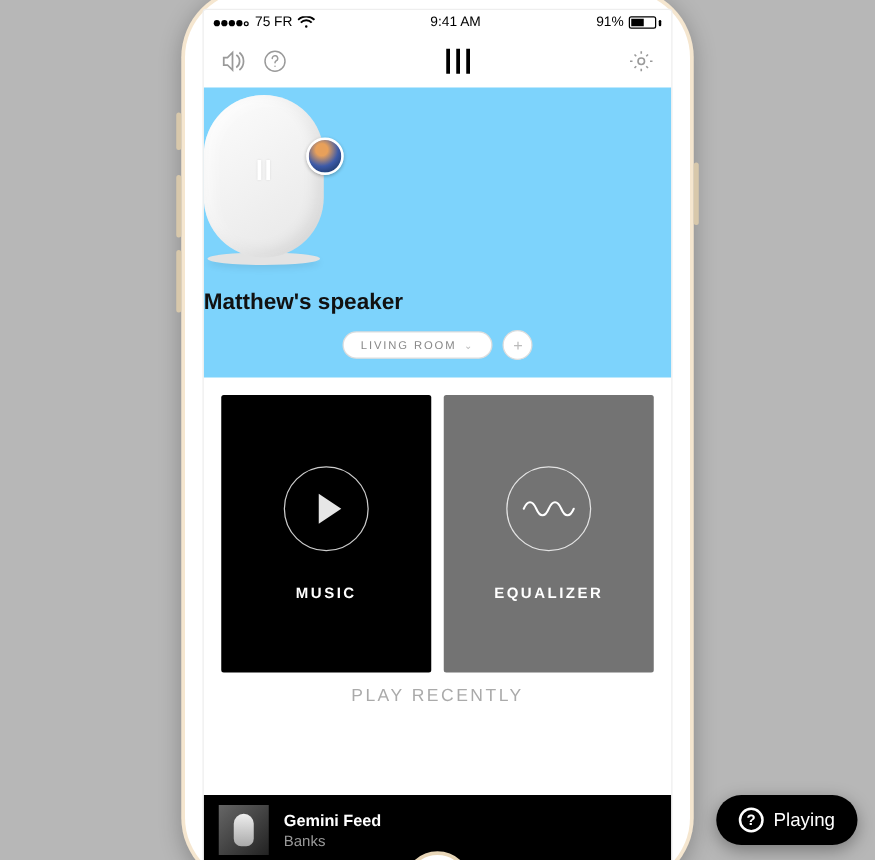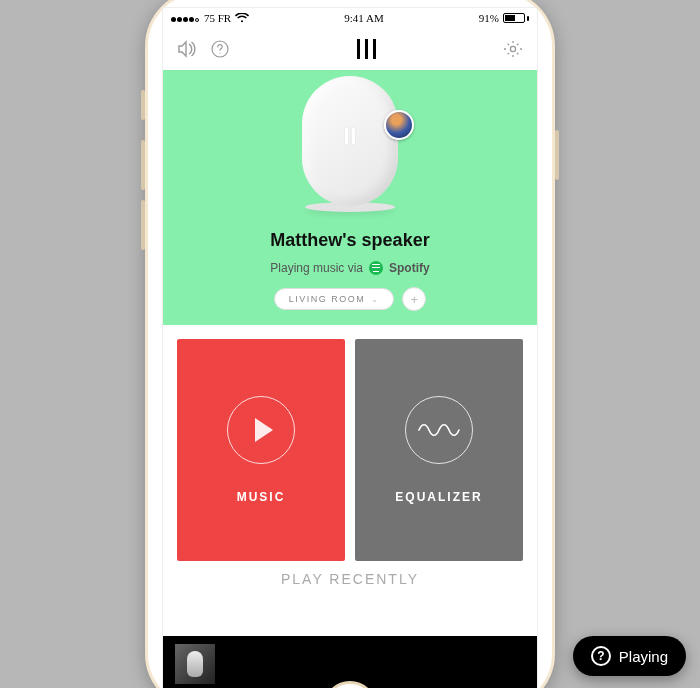--- a/index.html
+++ b/index.html
@@ -34,36 +34,36 @@
     border:1px solid #eee;
   }
   .homebtn {
     position:absolute; bottom:-28px; left:50%; transform:translateX(-50%);
     width:54px; height:54px; border-radius:50%;
     border:3px solid #e8d6b8; background:#fff;
   }
   
   .statusbar {
     height:20px; display:flex; align-items:center; justify-content:space-between;
-    padding:0 8px; font-size:11px; color:#000; font-weight:500;font-family:Liberation Serif, serif;
+    padding:0 8px; font-size:11px; color:#000; font-weight:500;
   }
   .sb-left, .sb-right { display:flex; align-items:center; gap:4px; }
   .dots span { display:inline-block; width:5px; height:5px; border-radius:50%; background:#000; margin-right:1px;}
   .dots span.hollow { background:transparent; border:1px solid #000; width:4px; height:4px;}
   .battery { display:inline-flex; align-items:center; gap:2px;}
   .batt-body { width:22px; height:10px; border:1px solid #000; border-radius:2px; position:relative;}
   .batt-fill { position:absolute; left:1px; top:1px; bottom:1px; width:48%; background:#000;}
   .batt-cap { width:2px; height:5px; background:#000; border-radius:1px;}
   
   .nav { height:42px; display:flex; align-items:center; justify-content:space-between; padding:0 14px;}
   .nav-left, .nav-right { display:flex; align-items:center; gap:12px; color:#9a9a9a;}
   .nav-center { display:flex; gap:5px; }
   .nav-center span { display:block; width:3px; height:20px; background:#000;}
   
-  .hero { background:#86efac; padding-top:6px; padding-bottom:14px; text-align:center; position:relative;}
+  .hero { background:#7dd3fc; padding-top:6px; padding-bottom:14px; position:relative;}
   .device-wrap { position:relative; display:inline-block; }
   .device {
     width:96px; height:130px; background:linear-gradient(145deg,#fdfdfd,#e6e6e6);
     border-radius:48px; margin:0 auto; position:relative;
     box-shadow: inset -6px -4px 12px rgba(0,0,0,.08), inset 6px 4px 12px rgba(255,255,255,.6);
   }
   .device-base { width:90px; height:10px; background:#e3e3e3; border-radius:50%; margin:-4px auto 0; box-shadow:0 3px 6px rgba(0,0,0,.08);}
   .device-pause { position:absolute; top:52px; left:50%; transform:translateX(-50%); display:flex; gap:4px;}
   .device-pause span{ width:3px; height:16px; background:#fff; box-shadow:0 0 2px rgba(0,0,0,.1);}
   .avatar {
@@ -84,21 +84,21 @@
   }
   .chev { font-size:8px; color:#bbb;}
   .plus-btn { width:24px; height:24px; border:1px solid #ddd; border-radius:50%; display:flex; align-items:center; justify-content:center; color:#bbb; font-size:13px; background:#fff;}
   
   .cards { display:flex; gap:10px; padding:14px 14px 4px; }
   .card {
     flex:1; height:222px; border-radius:2px;
     display:flex; flex-direction:column; align-items:center; justify-content:center; gap:26px;
     color:#fff;
   }
-  .card.music { background:#ef4444; }
+  .card.music { background:#000000; }
   .card.eq { background:#737373; }
   .card-icon {
     width:68px; height:68px; border:1px solid rgba(255,255,255,.8); border-radius:50%;
     display:flex; align-items:center; justify-content:center;
   }
   .play-tri {
     width:0; height:0; border-left:18px solid rgba(255,255,255,.9);
     border-top:12px solid transparent; border-bottom:12px solid transparent; margin-left:5px;
   }
   .card-label { font-size:12px; letter-spacing:2px; font-weight:600;}
@@ -200,25 +200,20 @@
           <div class="device">
             <div class="device-pause">
                 <span></span>
                 <span></span>
               </div>
           </div>
           <div class="device-base"></div>
           <div class="avatar"></div>
         </div>
         <div class="title">Matthew's speaker</div>
-        <div class="subtitle">
-          <span>Playing music via</span>
-          <span class="spotify-ico"></span>
-          <strong>Spotify</strong>
-        </div>
         <div class="room-row">
           <div class="room-pill">
             <span>LIVING ROOM</span>
             <span class="chev">⌄</span>
           </div>
           <div class="plus-btn">+</div>
         </div>
       </div>
 
       <div class="cards">
@@ -237,20 +232,24 @@
           <div class="card-label">EQUALIZER</div>
         </div>
       </div>
 
       <div class="section-hint">PLAY RECENTLY</div>
 
       <div class="nowplaying">
         <div class="np-art">
             <div class="np-art-inner"></div>
           </div>
+        <div>
+          <div class="np-track">Gemini Feed</div>
+          <div class="np-artist">Banks</div>
+        </div>
       </div>
 
     </div>
     <div class="homebtn"></div>
   </div>
 </div>
 
 <div class="support">
   <span class="q">?</span>
   <span>Playing</span>

